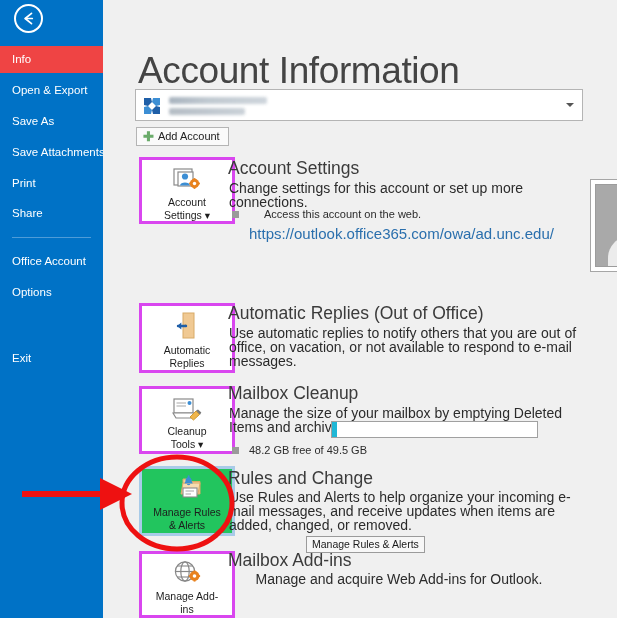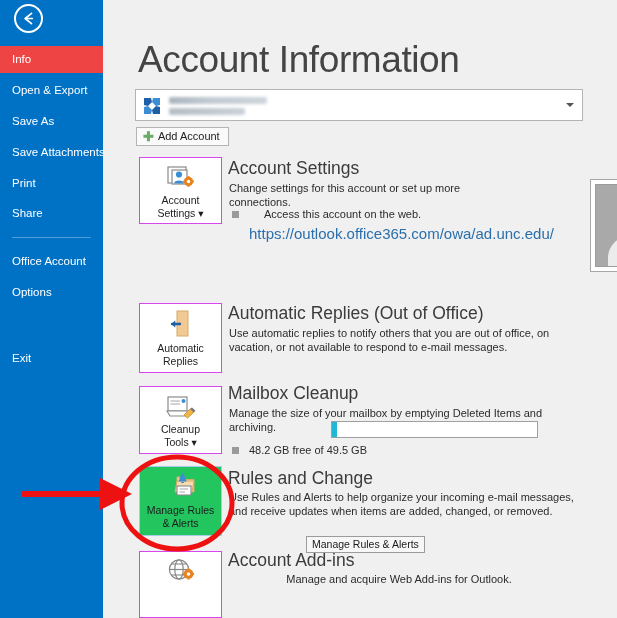--- a/index.html
+++ b/index.html
@@ -56,21 +56,21 @@
   
   #main {
     position: absolute;
     left: 103px; top: 0;
     width: 514px; height: 618px;
     background: #f0f0f0;
   }
 
   #page-title {
     position: absolute;
-    left: 35px; top: 39px;
+    left: 35px; top: 50px;
     font-size: 37px;
     font-weight: 300;
     color: #444444;
     letter-spacing: -0.4px;
   }
 
   
   #account-select {
     position: absolute;
     left: 32px; top: 89px;
@@ -121,23 +121,23 @@
     color: #6aab6a;
     font-weight: bold;
     font-size: 13px;
     margin-right: 4px;
     vertical-align: -1px;
   }
 
   
   .cmd-btn {
     position: absolute;
-    width: 83px;
+    width: 96px;
     background: #ffffff;
-    border: 1px solid #d946ef;
+    border: 3px solid #d946ef;
     text-align: center;
     cursor: pointer;
   }
   .cmd-btn.highlight { background: #22c55e; border-color: #a8cbe8; }
   .cmd-btn .glyph {
     position: absolute;
     left: 0; right: 0;
     display: flex;
     justify-content: center;
     align-items: center;
@@ -153,21 +153,21 @@
   
   .sec-title {
     position: absolute;
     font-size: 17.5px;
     font-weight: 300;
     color: #3b3b3b;
     white-space: nowrap;
   }
   .sec-desc {
     position: absolute;
-    font-size: 11px;
+    font-size: 14px;
     line-height: 14px;
     color: #2b2b2b;
   }
   .bullet-sq {
     position: absolute;
     width: 7px; height: 7px;
     background: #9a9a9a;
   }
   .bullet-text {
     position: absolute;
@@ -433,23 +433,27 @@
             <circle cx="5" cy="5" r="1.8" fill="#ffffff"></circle>
             <g fill="#e8821e">
               <rect x="4.1" y="-0.6" width="1.9" height="2.5"></rect>
               <rect x="4.1" y="8.1" width="1.9" height="2.5"></rect>
               <rect x="-0.6" y="4.1" width="2.5" height="1.9"></rect>
               <rect x="8.1" y="4.1" width="2.5" height="1.9"></rect>
             </g>
           </g>
         </svg>
       </div>
-    </div>
-
-    <div class="sec-title" style="left:125px; top:550px;">Account Add-ins</div>
+      <div class="cmd-label" style="top:36px;">
+        <span>Manage Add-</span><br>
+        <span>ins</span>
+      </div>
+    </div>
+
+    <div class="sec-title" style="left:125px; top:550px;">Mailbox Add-ins</div>
     <div class="sec-desc" style="left:126px; top:572px; width:340px;text-align:center;">
       <span>Manage and acquire Web Add-ins for Outlook.</span>
     </div>
 
   </div>
 
   <svg id="annotation-layer" viewBox="0 0 617 618">
     <ellipse cx="177" cy="503" rx="55" ry="46" fill="none" stroke="#ee1111" stroke-width="5"></ellipse>
     <g>
       <line x1="22" y1="494" x2="105" y2="494" stroke="#ee1111" stroke-width="6" stroke-linecap="butt"></line>

